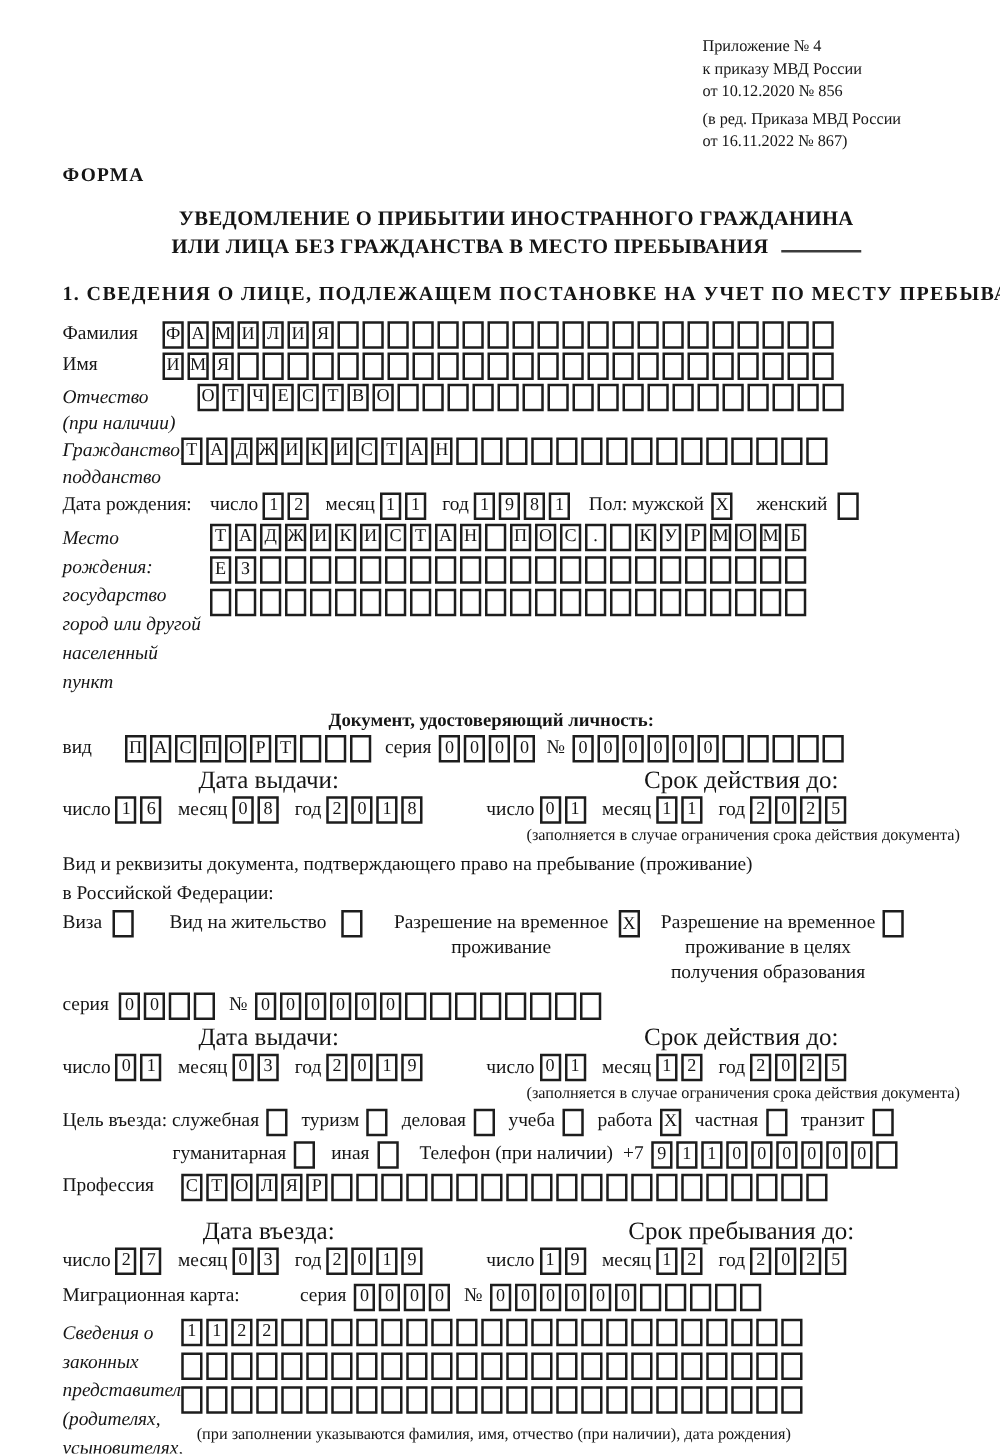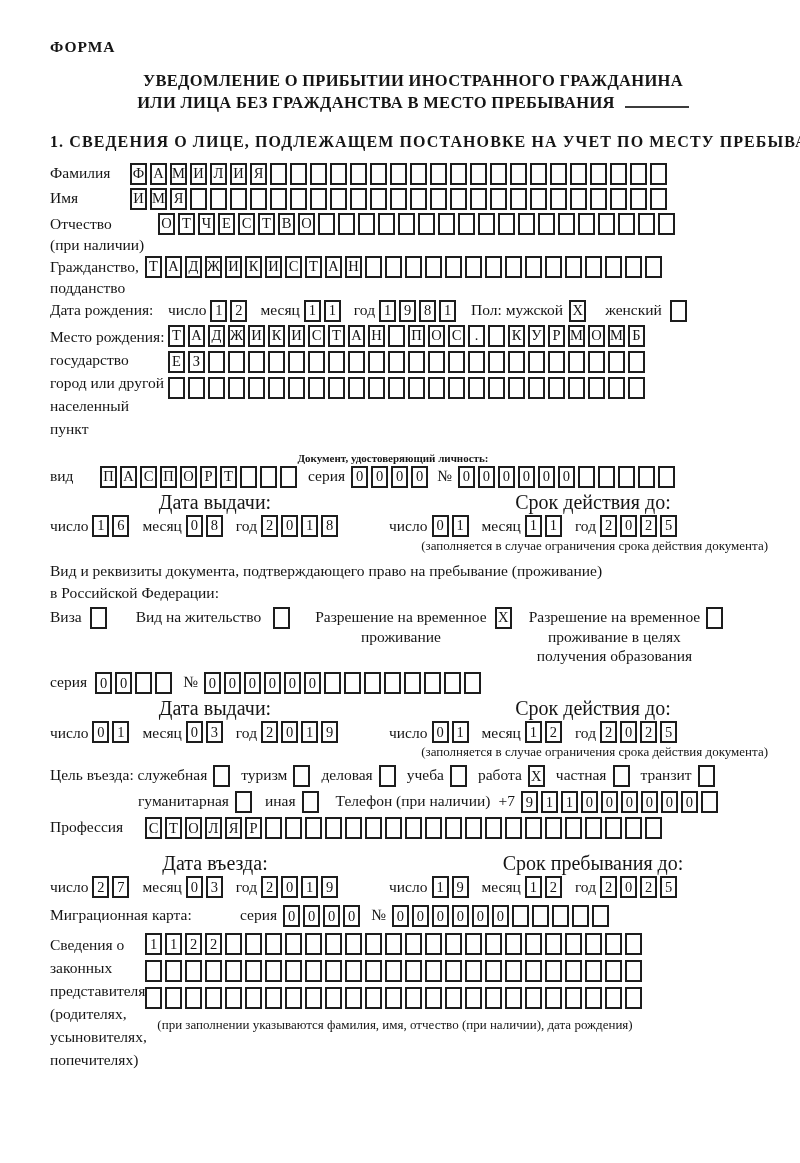--- a/index.html
+++ b/index.html
@@ -1,20 +1,20 @@
 <!DOCTYPE html>
 <html><head>
 <meta charset="utf-8">
 <style>
   * { margin:0; padding:0; box-sizing:border-box; }
   html,body { background:#ffffff; }
   body { width:800px; height:1163px; color:#151515; font-family:"Liberation Serif","DejaVu Serif",serif; }
   .page { width:800px; height:1163px; padding:28px 24px 0 50px; overflow:hidden; background:#fff; }
   .bold { font-weight:bold; }
-  .pre  { white-space:pre-line; }
+  .pre  { white-space:pre-line;font-style:italic; }
   .center { text-align:center; }
   .lbl { font-size:15.5px; flex:none; line-height:1.25; }
   .row { display:flex; margin-bottom:2px; }
   .row.top { align-items:flex-start; }
   .boxes { display:flex; flex:none; }
   .cell { width:17px; height:22px; flex:none; border:2px solid #1d1d1d; margin-right:3px;
           display:flex; align-items:center; justify-content:center; font-size:14.5px; background:#fff; }
   .hdr { width:214px; margin-left:auto; font-size:13px; line-height:1.38; }
   .hdr .gap { margin-top:4px; }
   .forma { text-align:left; padding-right:12px; margin-top:10px; font-size:15.5px; letter-spacing:1px; }
@@ -31,20 +31,27 @@
   .ml4{margin-left:4px}.ml6{margin-left:6px}.ml8{margin-left:8px}.ml10{margin-left:10px}
   .ml12{margin-left:12px}.ml16{margin-left:16px}
   .cbrow { display:flex; align-items:flex-start; margin-top:2px; margin-bottom:6px; }
   .cbl { text-align:center; white-space:pre-line; font-size:15.5px; line-height:1.28; flex:none; }
 </style>
 </head>
 <body>
 
 <div class="page">
 
+  <div class="hdr">
+    <div>Приложение № 4</div>
+    <div>к приказу МВД России</div>
+    <div>от 10.12.2020 № 856</div>
+    <div class="gap">(в ред. Приказа МВД России</div>
+    <div>от 16.11.2022 № 867)</div>
+  </div>
 
   <div class="forma bold">ФОРМА</div>
 
   <div class="title bold">
     <div>УВЕДОМЛЕНИЕ О ПРИБЫТИИ ИНОСТРАННОГО ГРАЖДАНИНА</div>
     <div><span>ИЛИ ЛИЦА БЕЗ ГРАЖДАНСТВА В МЕСТО ПРЕБЫВАНИЯ</span><span class="blank"></span></div>
   </div>
 
   <div class="sec bold">1. СВЕДЕНИЯ О ЛИЦЕ, ПОДЛЕЖАЩЕМ ПОСТАНОВКЕ НА УЧЕТ ПО МЕСТУ ПРЕБЫВАНИЯ</div>
 
@@ -289,21 +296,21 @@
           <span class="cell"></span>
           <span class="cell"></span>
           <span class="cell"></span>
           <span class="cell"></span>
           <span class="cell"></span>
           <span class="cell"></span>
         </div>
     </div>
   </div>
 
-  <div class="center bold" style="font-size:11px; margin:0 40px 2px 0">Документ, удостоверяющий личность:</div>
+  <div class="center bold" style="font-size:15px; margin:0 40px 2px 0">Документ, удостоверяющий личность:</div>
 
   <div class="row">
     <span class="lbl" style="width:50px">вид</span>
     <span class="boxes">
         <span class="cell">П</span>
         <span class="cell">А</span>
         <span class="cell">С</span>
         <span class="cell">П</span>
         <span class="cell">О</span>
         <span class="cell">Р</span>

